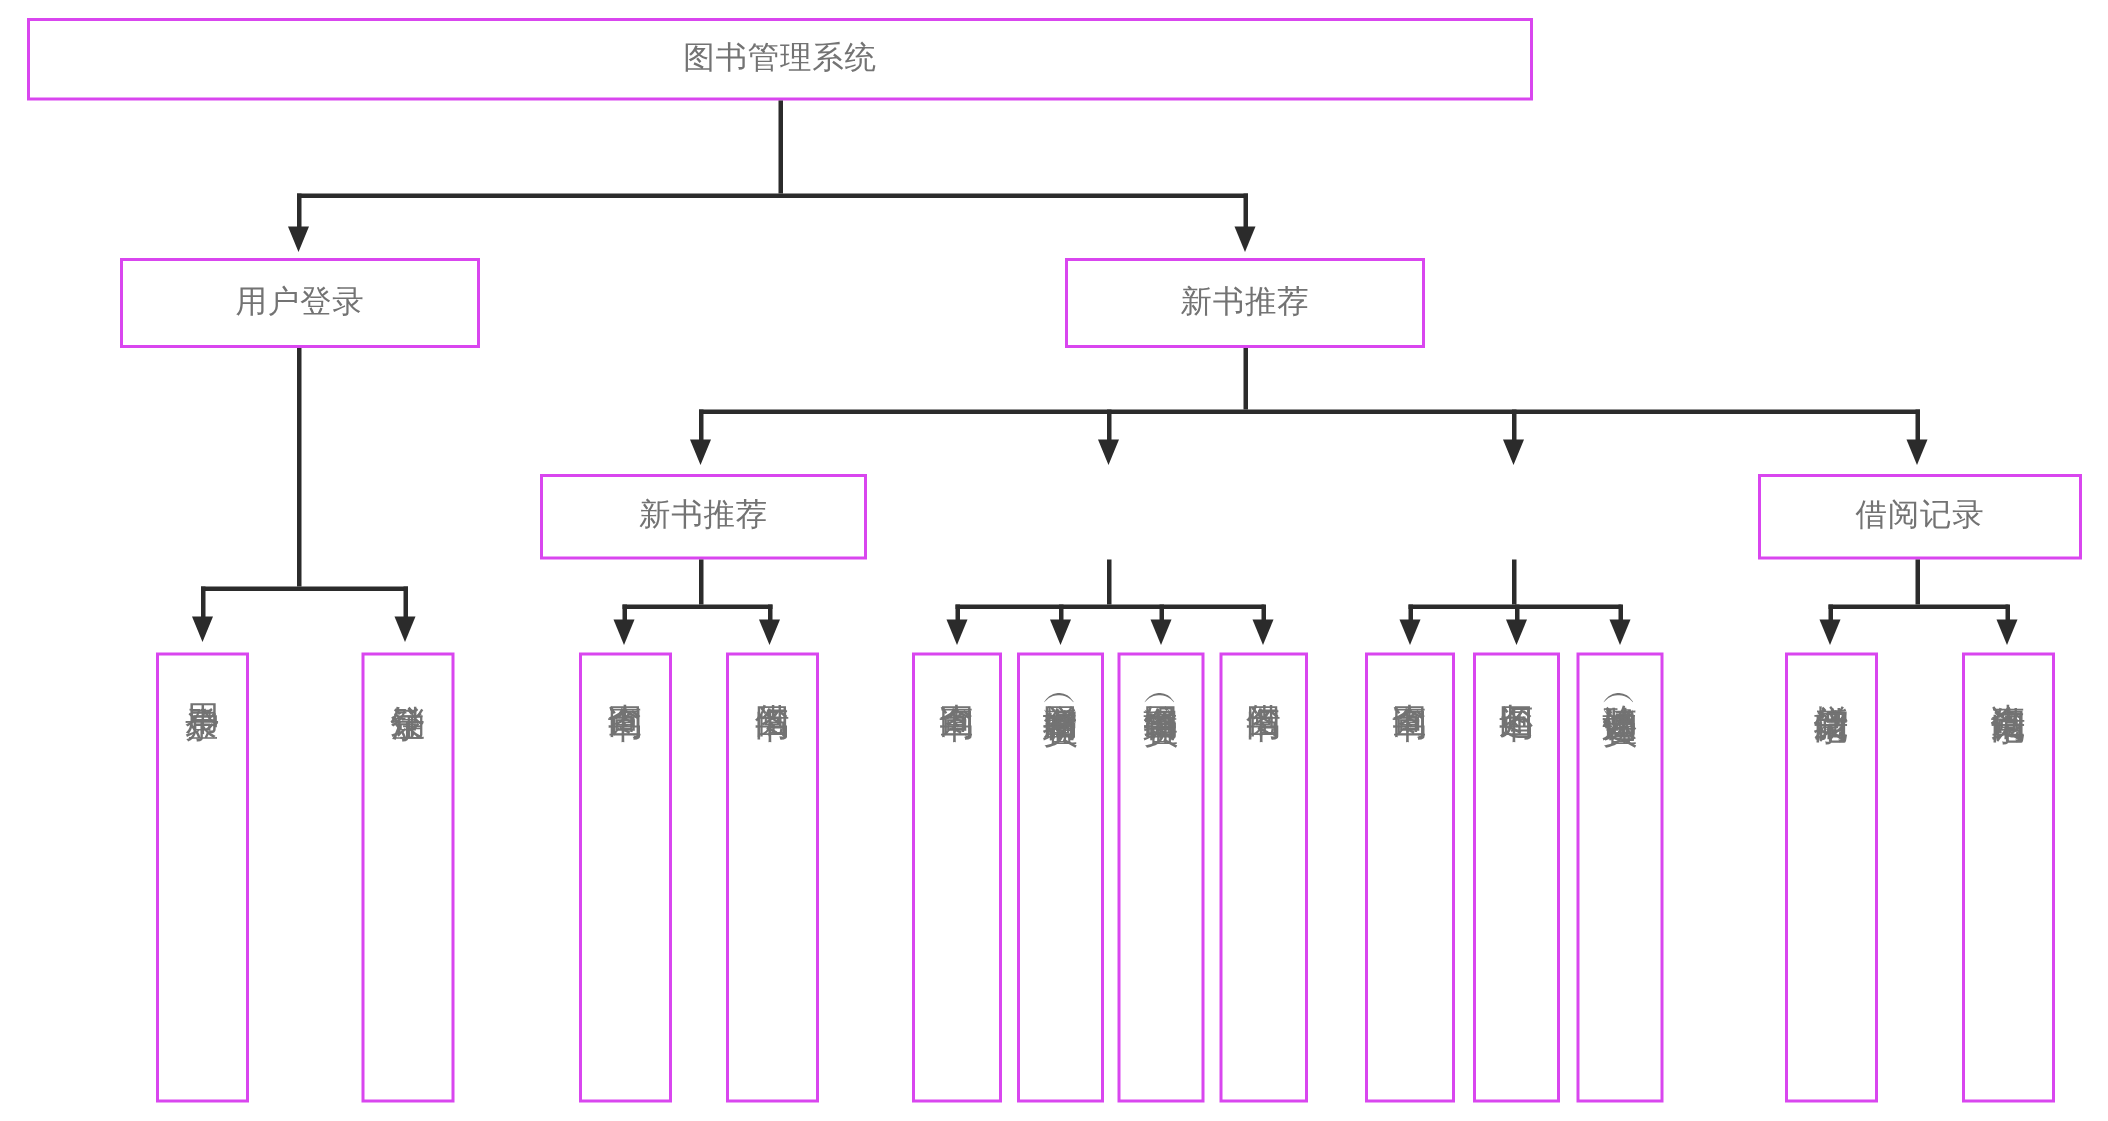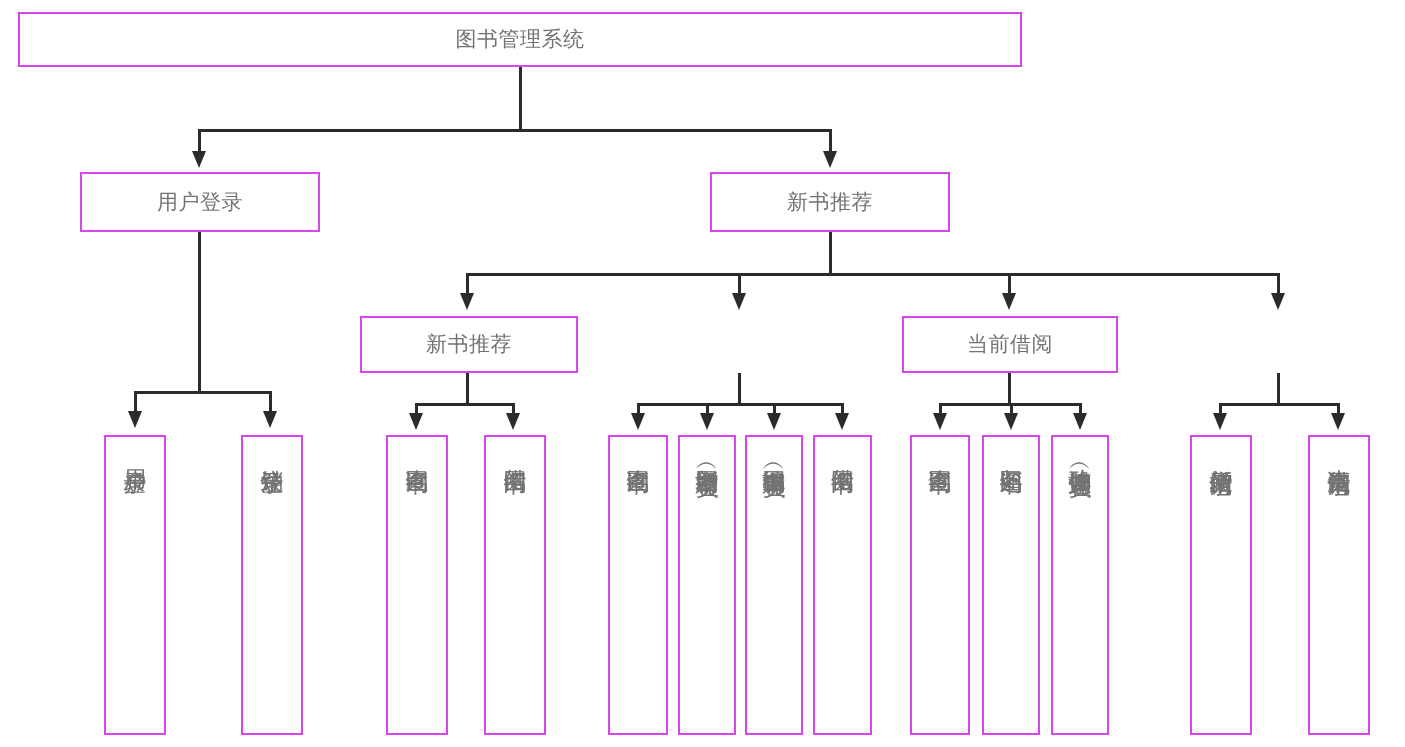--- a/index.html
+++ b/index.html
@@ -119,22 +119,22 @@
   <div class="ln v" style="left:738px; top:273px; height:22px;"></div>
   <div class="arrow" style="left:732px; top:293px;"></div>
   <div class="ln v" style="left:1008px; top:273px; height:22px;"></div>
   <div class="arrow" style="left:1002px; top:293px;"></div>
   <div class="ln v" style="left:1277px; top:273px; height:22px;"></div>
   <div class="arrow" style="left:1271px; top:293px;"></div>
 
   <div class="node" id="n-l3-0" style="left: 360px; top: 316px; width: 218px; height: 57px;">
     <span class="label">新书推荐</span>
   </div>
-  <div class="node" id="n-l3-2" style="left: 902px; top: 316px; width: 216px; height: 57px;">
-    <span class="label">当前借阅</span>
+  <div class="node" id="n-l3-3" style="left: 1172px; top: 316px; width: 216px; height: 57px;">
+    <span class="label">借阅记录</span>
   </div>
 
   <div class="ln v" style="left:466px; top:373px; height:30px;"></div>
   <div class="ln h" style="left:415px; top:403px; width:100px;"></div>
   <div class="ln v" style="left:415px; top:403px; height:12px;"></div>
   <div class="arrow" style="left:409px; top:413px;"></div>
   <div class="ln v" style="left:512px; top:403px; height:12px;"></div>
   <div class="arrow" style="left:506px; top:413px;"></div>
 
   <div class="ln v" style="left:738px; top:373px; height:30px;"></div>

